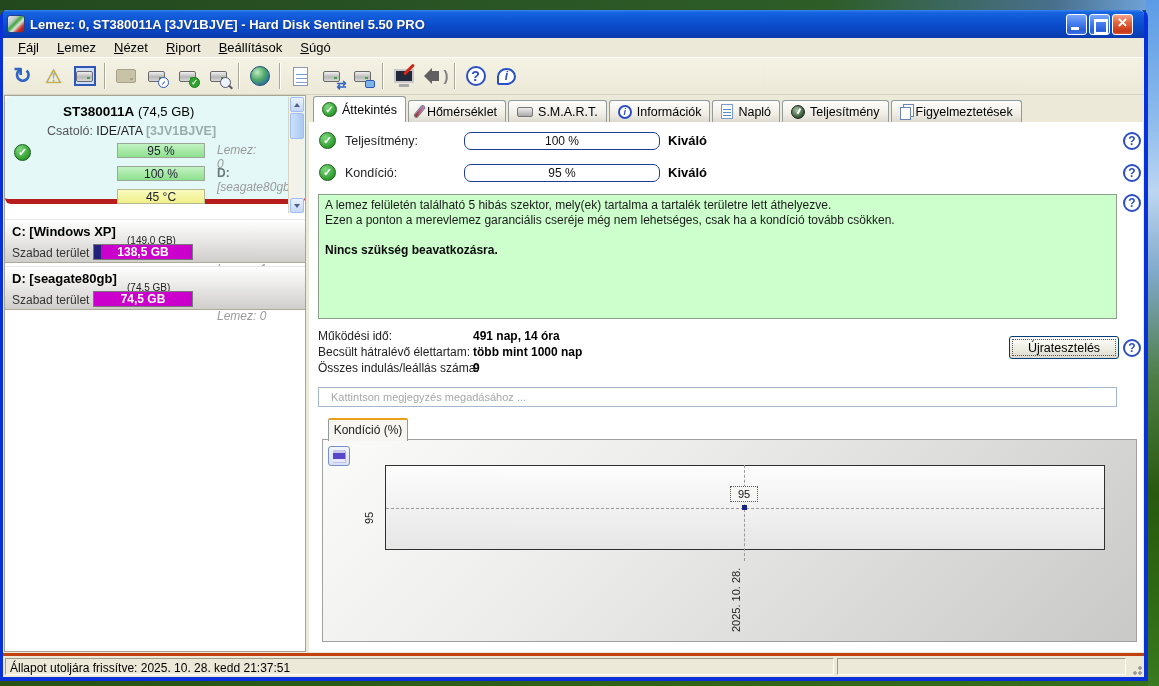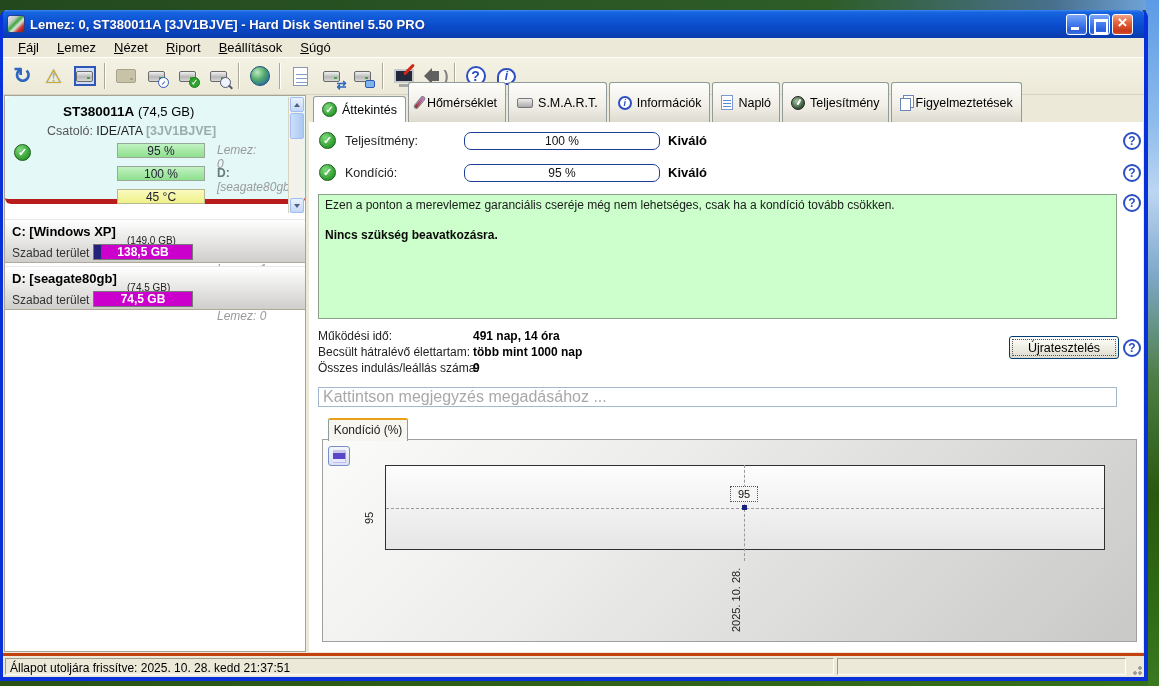--- a/index.html
+++ b/index.html
@@ -114,21 +114,21 @@
   .pc-free-lab { position:absolute; left:7px; top:26px; font-size:12px; color:#333; }
   .pc-bar { position:absolute; left:88px; top:24px; width:100px; height:16px; border:1px solid #777;
     background:#CC00CC; color:#fff; font-weight:bold; font-size:12px; text-align:center; line-height:15px; }
   .pc-bar.used-sliver { background:linear-gradient(90deg,#22227A 0 7%,#CC00CC 7%); }
   .pc-note { position:absolute; left:212px; top:42px; font-style:italic; color:#9A9A9A; font-size:12px;text-align:center; }
 
   
   .main { position:absolute; left:306px; top:0; right:1px; height:557px; background:#ECE9D8; }
   .tabs-row { position:absolute; left:0; right:0; top:0; height:27px; background:#ECE9D8; display:flex;
     align-items:flex-end; padding-left:4px; }
-  .tab { height:40px; display:flex; align-items:center; padding:0 8px; gap:5px; font-size:12.5px; color:#000;
+  .tab { height:22px; display:flex; align-items:center; padding:0 8px; gap:5px; font-size:12.5px; color:#000;
     border:1px solid #919B9C; border-bottom:none; border-radius:3px 3px 0 0; margin-right:2px;
     background:linear-gradient(180deg,#FDFDFB,#F0EEE6 60%,#DDDAD0); position:relative; }
   .tab.active { height:26px; background:#fff; z-index:3; }
   .content { position:absolute; left:0; right:0; top:27px; bottom:0; background:#fff; border-top:1px solid #fff; }
 
   .ov-row { position:absolute; left:0; right:0; height:18px; }
   .ov-ok { position:absolute; left:10px; top:0; }
   .ov-lab { position:absolute; left:36px; top:2px; font-size:12.5px; color:#222; }
   .ov-track { position:absolute; left:155px; top:0; width:196px; height:18px; border:1px solid #1C3E94; border-radius:7px;
     background:#fff; overflow:hidden; }
@@ -143,21 +143,21 @@
   .msg-action { margin-top:15px; font-weight:bold; color:#0A0A0A; }
 
   .stat-row { position:absolute; left:9px; height:16px; font-size:12px; color:#222; }
   .stat-val { position:absolute; left:155px; font-weight:bold; color:#000; white-space:nowrap; }
 
   .retest { position:absolute; left:700px; top:213px; width:110px; height:23px; border:1px solid #003C74; border-radius:3px;
     background:linear-gradient(180deg,#FFFFFF,#F0EFE4 50%,#DDDACF); font-size:12.5px; font-family:"Liberation Sans",sans-serif;
     outline:1px dotted #555; outline-offset:-4px; }
 
   .comment { position:absolute; left:9px; top:264px; width:799px; height:20px; border:1px solid #A3B8CC;
-    font-size:16px; color:#000; padding:0 4px; font-family:"Liberation Sans",sans-serif; }
+    font-size:11px; color:#000; padding:0 12px; font-family:"Liberation Sans",sans-serif; }
   .comment::placeholder { color:#A8A8A8; }
 
   .chart-tab { position:absolute; left:19px; top:295px; width:80px; height:23px; background:#F6F5F0;
     border:1px solid #919B9C; border-top:2px solid #E8A018; border-bottom:none; border-radius:2px 2px 0 0;
     font-size:12px; color:#222; text-align:center; line-height:20px; z-index:2; }
   .chart-panel { position:absolute; left:13px; top:316px; width:815px; height:203px; border:1px solid #A0A0A0;
     background:linear-gradient(135deg,#FBFBFA 0%,#EDEDEC 35%,#C9C9C7 100%); }
   .floppy { position:absolute; left:5px; top:6px; width:22px; height:20px; border:1px solid #7A8FC8; border-radius:3px;
     background:linear-gradient(180deg,#F4F6FC,#D8E0F4); display:flex; align-items:center; justify-content:center; }
   .floppy::after { content:""; width:13px; height:13px; background:#5A46C8; clip-path:polygon(0 0,85% 0,100% 15%,100% 100%,0 100%);
@@ -404,20 +404,21 @@
           <div class="ov-row" style="top:41px;">
             <span class="ok-circle ov-ok">✓</span>
             <span class="ov-lab">Kondíció:</span>
             <span class="ov-track"><span class="ov-fill" style="width: 95%;"></span></span>
             <span class="ov-val">95 %</span>
             <span class="ov-rating">Kiváló</span>
             <span class="help" style="top:0;">?</span>
           </div>
 
           <div class="msg-box">
+            <div>A lemez felületén található 5 hibás szektor, mely(ek) tartalma a tartalék területre lett áthelyezve.</div>
             <div>Ezen a ponton a merevlemez garanciális cseréje még nem lehetséges, csak ha a kondíció tovább csökken.</div>
             <div class="msg-action">Nincs szükség beavatkozásra.</div>
           </div>
           <span class="help" style="top:71px;">?</span>
 
           <div class="stat-row" style="top:206px;">
             <span>Működési idő:</span>
             <span class="stat-val">491 nap, 14 óra</span>
           </div>
           <div class="stat-row" style="top:222px;">

